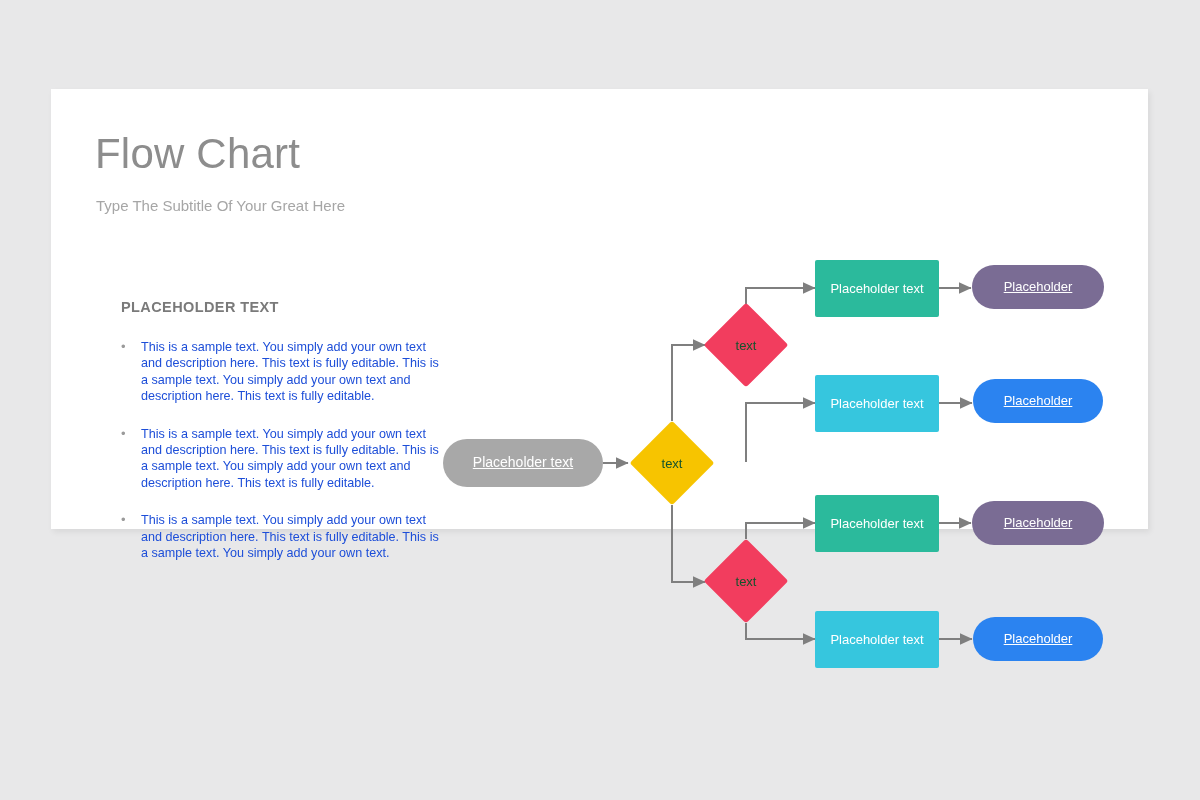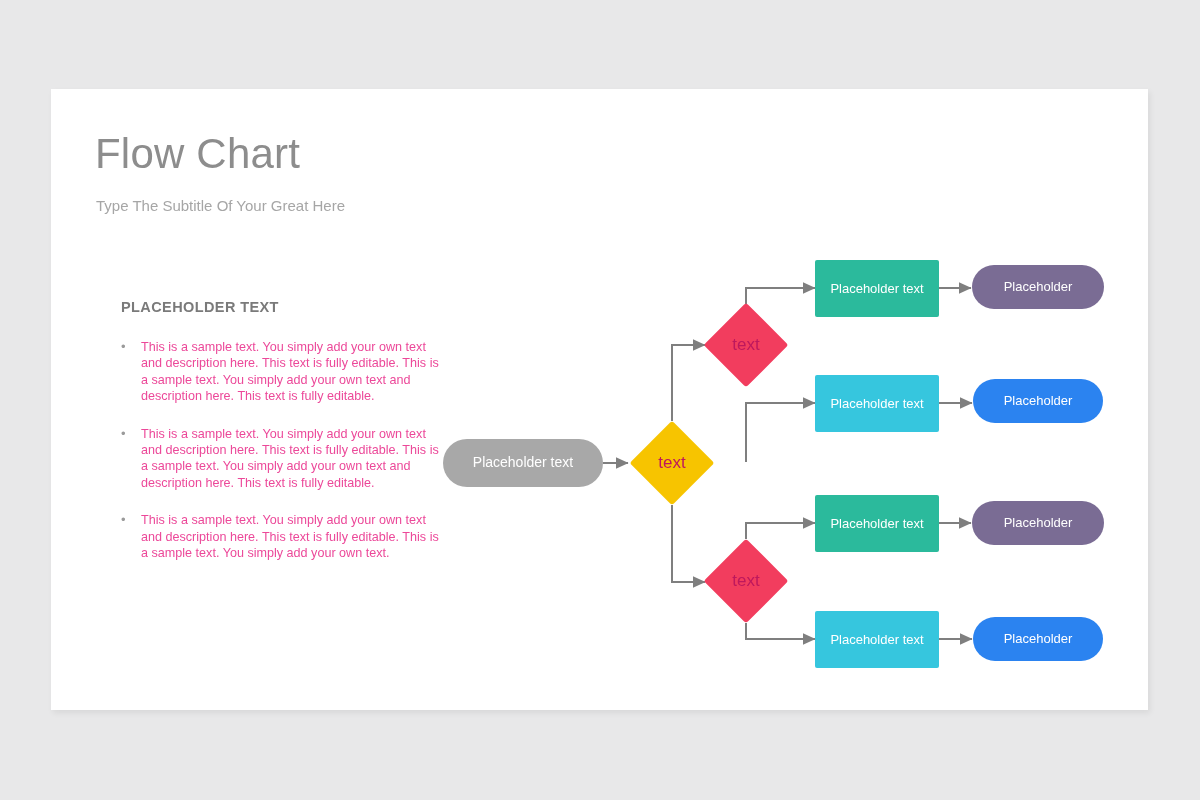--- a/index.html
+++ b/index.html
@@ -5,21 +5,21 @@
   * { box-sizing: border-box; margin: 0; padding: 0; }
   html, body {
     width: 1200px; height: 800px;
     background: #e8e8e9;
     font-family: "Liberation Sans", sans-serif;
     overflow: hidden;
   }
   #slide {
     position: absolute;
     left: 51px; top: 89px;
-    width: 1097px; height: 621px;
+    width: 1097px; height: 440px;
     background: #ffffff;
     box-shadow: 2px 3px 6px rgba(0,0,0,0.07);
     padding-left: 6px;
   }
   
   #title {
     position: absolute; left: 44px; top: 41px;
     font-size: 42px; font-weight: 400;
     color: #8d8d8d; letter-spacing: 0.2px;
     white-space: nowrap;
@@ -35,37 +35,37 @@
     font-size: 14.5px; font-weight: bold; color: #7a7a7a;
     letter-spacing: 0.4px; margin-bottom: 24px;
   }
   .bullet-row { display: flex; margin-bottom: 21px; }
   .bullet-dot {
     width: 20px; flex: 0 0 20px; color: #9a9a9a;
     font-size: 13px; line-height: 16.4px; text-align: left;
   }
   .bullet-text {
     flex: 1 1 auto; font-size: 12.6px; line-height: 16.4px;
-    color: #ec4899;
+    color: #1d4ed8;
   }
   
   #chart { position: absolute; left: 0; top: 0; width: 1097px; height: 621px; }
   .node { position: absolute; display: flex; align-items: center; justify-content: center;
           color: #ffffff; text-align: center; line-height: 1.22; }
-  .pill { border-radius: 999px; }
+  .pill { border-radius: 999px; text-decoration: underline; }
   .rect { border-radius: 2px; }
   .diamond-wrap { position: absolute; }
   .diamond-shape {
     position: absolute; left: 0; top: 0; width: 100%; height: 100%;
     transform: rotate(45deg); border-radius: 3px;
   }
   .diamond-label {
     position: absolute; left: 0; top: 0; width: 100%; height: 100%;
     display: flex; align-items: center; justify-content: center;
-    color: #be185d; font-size: 17px;
+    color: #14532d; font-size: 13px;
   }
   svg.connectors { position: absolute; left: 0; top: 0; width: 1097px; height: 621px; }
 </style>
 </head>
 <body>
 
 <div id="slide">
 
   <div id="title">Flow Chart</div>
   <div id="subtitle">Type The Subtitle Of Your Great Here</div>

